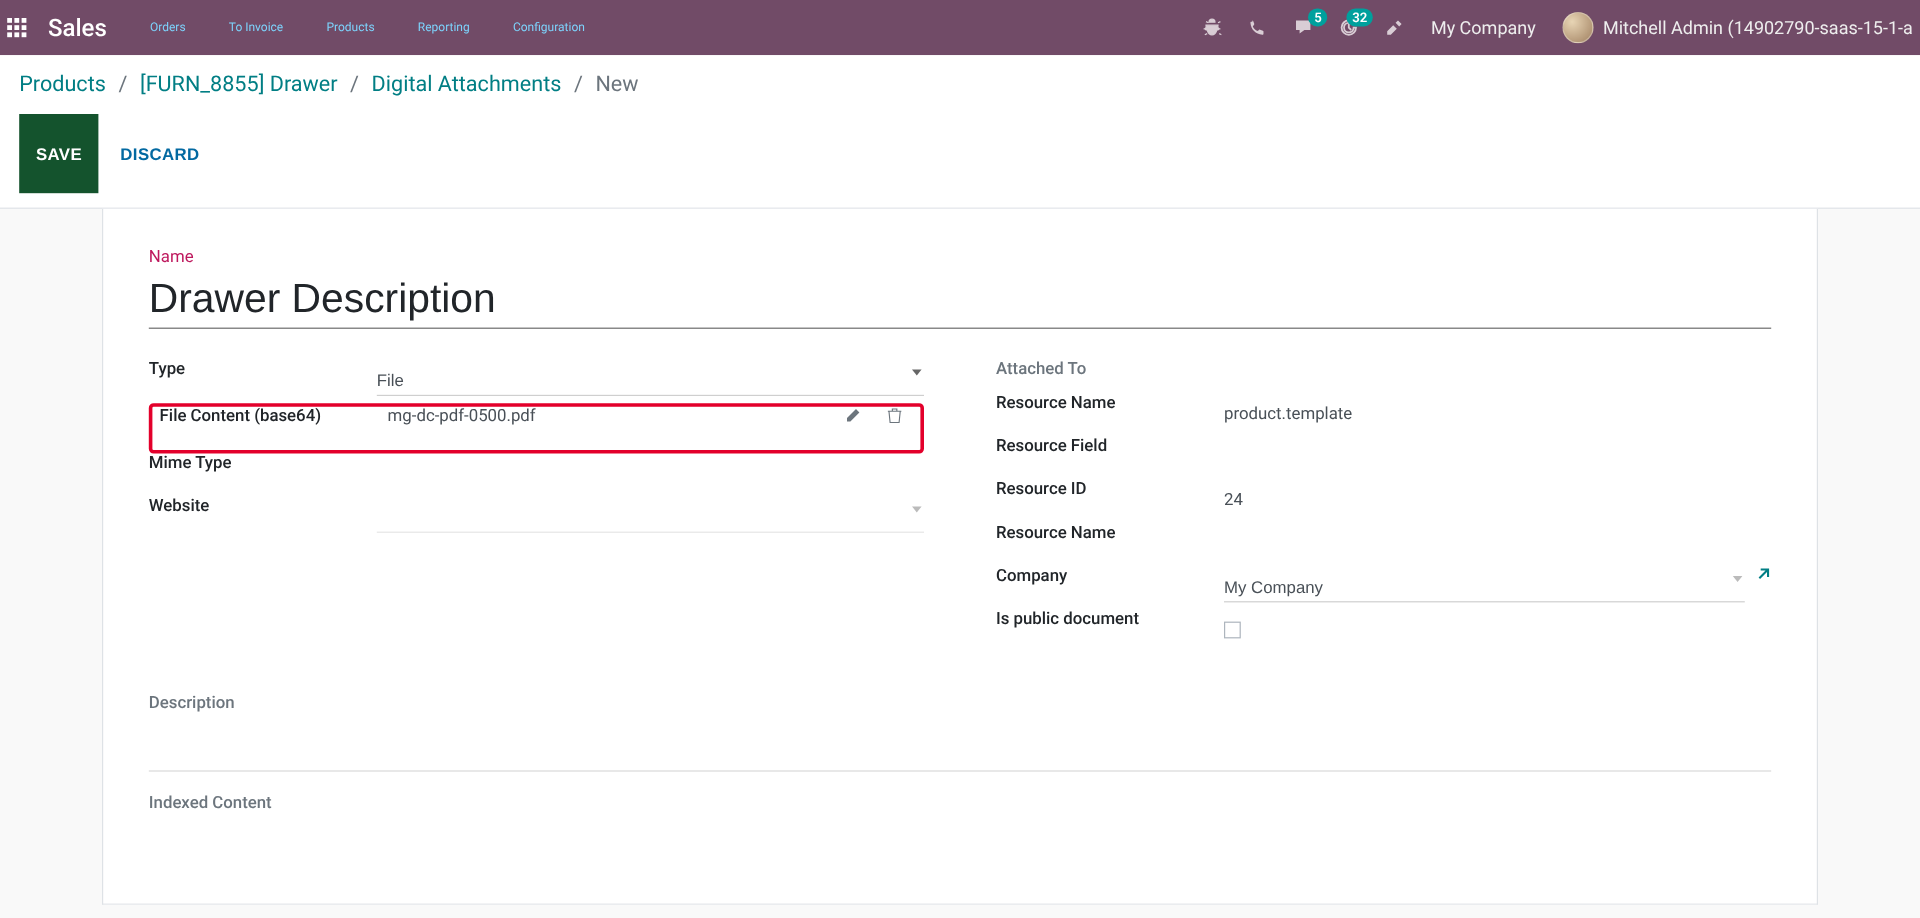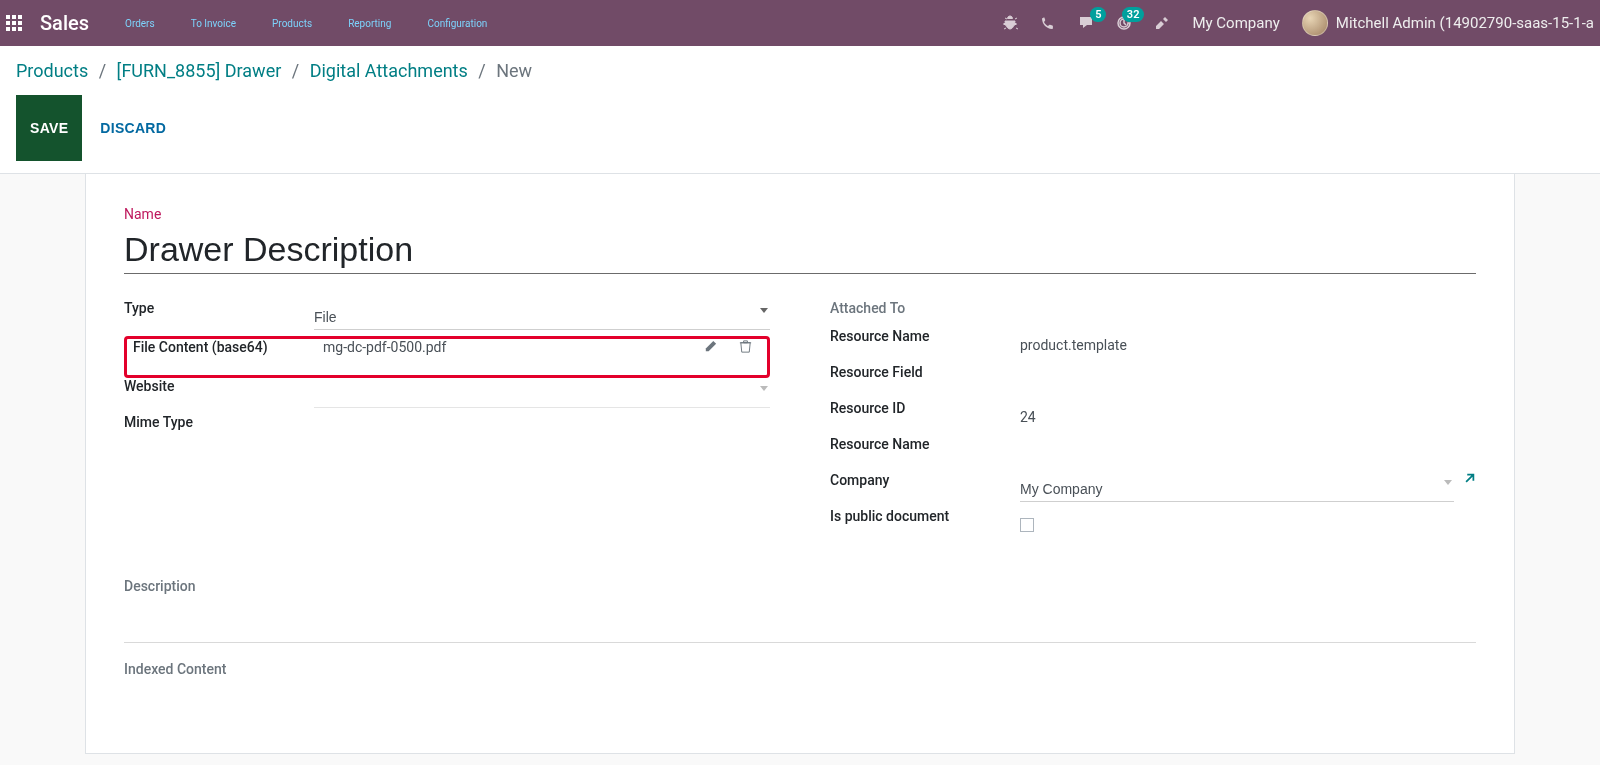--- a/index.html
+++ b/index.html
@@ -232,30 +232,30 @@
               <span class="icon-btn">
                 <svg viewBox="0 0 16 16">
                     <path d="M3 4h10l-1 10H4zM6 2h4v2H6zM2 4h12" stroke="currentColor" fill="none" stroke-width="1"></path>
                   </svg>
               </span>
             </div>
           </div>
         </div>
 
         <div class="field-row">
+          <div class="field-label">Mime Type</div>
+          <div class="field-value"></div>
+        </div>
+
+        <div class="field-row">
           <div class="field-label">Website</div>
           <div class="field-value">
             <input class="dropdown-input" style="border-bottom-color: rgb(229, 229, 229);">
             <div class="dropdown-caret" style="border-top-color:#bbb;"></div>
           </div>
-        </div>
-
-        <div class="field-row">
-          <div class="field-label">Mime Type</div>
-          <div class="field-value"></div>
         </div>
 
       </div>
 
       <div class="col">
         <span class="attached-title">Attached To</span>
 
         <div class="field-row">
           <div class="field-label">Resource Name</div>
           <div class="field-value plain-text">product.template</div>

